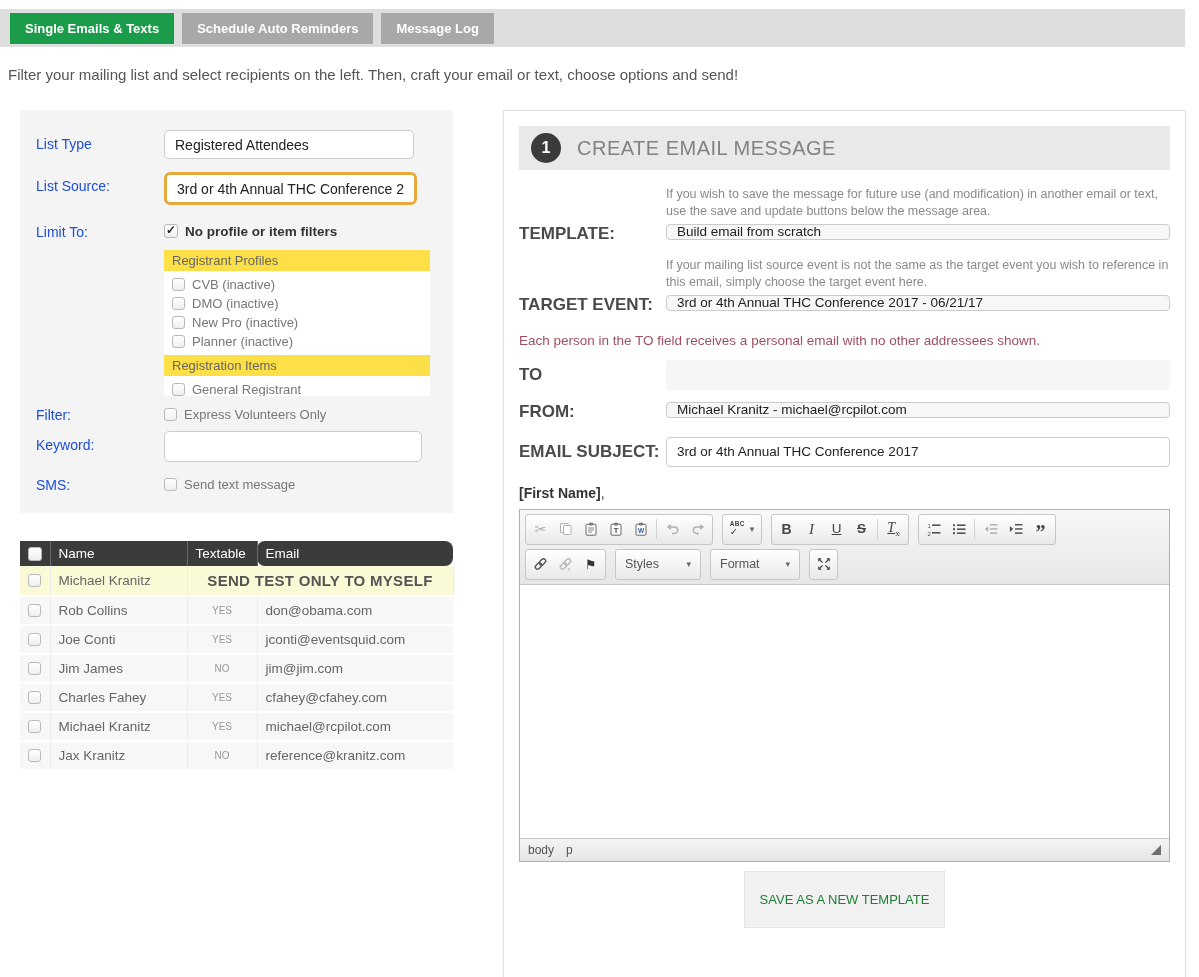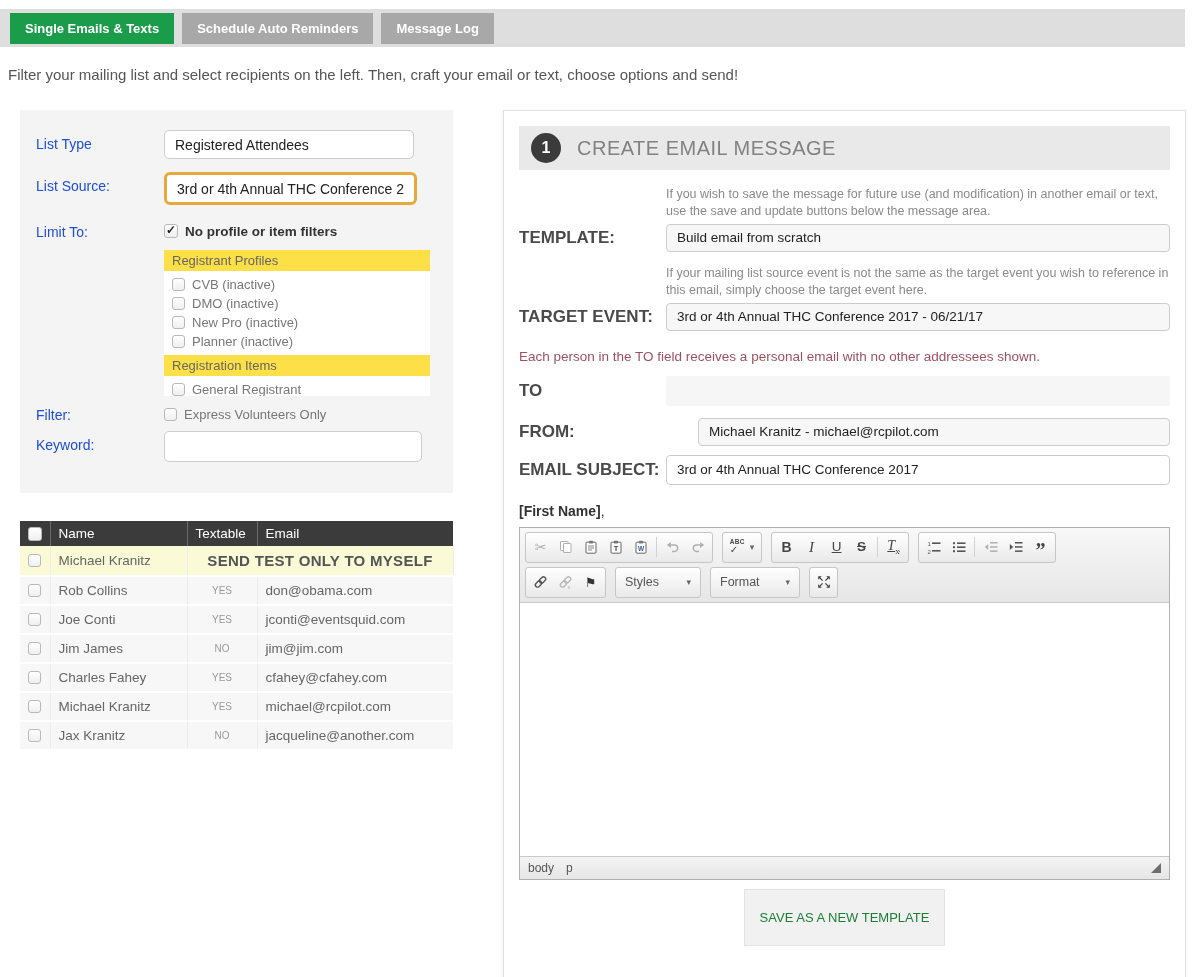--- a/index.html
+++ b/index.html
@@ -71,21 +71,21 @@
   .step-title { font-size:20px; color:#828282; letter-spacing:.5px; }
 
   .crow { display:grid; grid-template-columns:147px 1fr; margin-bottom:13px; }
   .crow .chelp { grid-column:2; font-size:12.5px; color:#8a8a8a; line-height:1.35;
     margin-bottom:4px; }
   .crow .clabel { grid-column:1; grid-row:2; align-self:center; font-size:17px;
     font-weight:bold; color:#4a4a4a; }
   .crow .clabel.r1 { grid-row:1; }
   .crow .cctrl { grid-column:2; grid-row:2; }
   .crow .cctrl.r1 { grid-row:1; }
-  .csel { height:28px; border:1px solid #ccc; border-radius:4px; background:#f7f7f7;
+  .csel { height:16px; border:1px solid #ccc; border-radius:4px; background:#f7f7f7;
     display:flex; align-items:center; padding:0 10px; font-size:13.5px; color:#222; }
   .cinput { width:100%; height:30px; border:1px solid #ccc; border-radius:4px;
     background:#fff; display:flex; align-items:center; padding:0 10px;
     font-size:13.5px; color:#222; }
   .tofield { height:30px; background:#f6f6f6; border-radius:2px; }
   .to-note { color:#9e5062; font-size:13.5px; margin:18px 0 12px 0; }
   .greeting { margin:18px 0 8px 0; font-size:14px; color:#333; }
   .greeting b { font-weight:bold; }
 
   
@@ -205,37 +205,44 @@
           <span class="cb" style="width:13px;height:13px;"></span>
           <span class="smalllabel">Express Volunteers Only</span>
         </div>
       </div>
 
       <div class="frow">
         <div class="flabel">Keyword:</div>
         <input class="kw-input" type="text" style="">
       </div>
 
+      <div class="frow" style="margin-bottom:2px;">
+        <div class="flabel" style="padding-top:2px;">SMS:</div>
+        <div class="chkline" style="padding-top:0;">
+          <span class="cb" style="width:13px;height:13px;"></span>
+          <span class="smalllabel">Send text message</span>
+        </div>
+      </div>
     </div>
 
     <table class="recipients">
       <colgroup>
           <col class="c0">
           <col class="c1">
           <col class="c2">
           <col class="c3">
         </colgroup>
       <tbody>
           <tr>
         <th class="cbcell">
               <span class="cb"></span>
             </th>
         <th>Name</th>
         <th>Textable</th>
-        <th style="border-right:none;">Email</th>
+        <th style="border-right:none;border-radius:8px;">Email</th>
       </tr>
       <tr class="testrow">
         <td class="cbcell">
               <span class="cb"></span>
             </td>
         <td>Michael Kranitz</td>
         <td class="testnote" colspan="2">SEND TEST ONLY TO MYSELF</td>
       </tr>
       <tr>
         <td class="cbcell">
@@ -276,21 +283,21 @@
         <td>Michael Kranitz</td>
         <td class="textable">YES</td>
         <td style="border-right:none;">michael@rcpilot.com</td>
       </tr>
       <tr>
         <td class="cbcell">
               <span class="cb"></span>
             </td>
         <td>Jax Kranitz</td>
         <td class="textable">NO</td>
-        <td style="border-right:none;">jacqueline@another.com</td>
+        <td style="border-right:none;">reference@kranitz.com</td>
       </tr>
     </tbody>
       </table>
   </div>
 
   <div class="right-col">
 
     <div class="step-header">
       <div class="step-circle">1</div>
       <div class="step-title">CREATE EMAIL MESSAGE</div>
@@ -318,21 +325,21 @@
 
     <div class="to-note">Each person in the TO field receives a personal email with no other addressees shown.</div>
 
     <div class="crow" style="margin-bottom:12px;">
       <div class="clabel r1">TO</div>
       <div class="cctrl r1">
           <div class="tofield"></div>
         </div>
     </div>
 
-    <div class="crow" style="margin-bottom:9px;gap:32px;">
+    <div class="crow" style="margin-bottom:15px;">
       <div class="clabel r1">FROM:</div>
       <div class="cctrl r1">
         <div class="csel">
           <span>Michael Kranitz - michael@rcpilot.com</span>
         </div>
       </div>
     </div>
 
     <div class="crow" style="margin-bottom:0;">
       <div class="clabel r1">EMAIL SUBJECT:</div>

